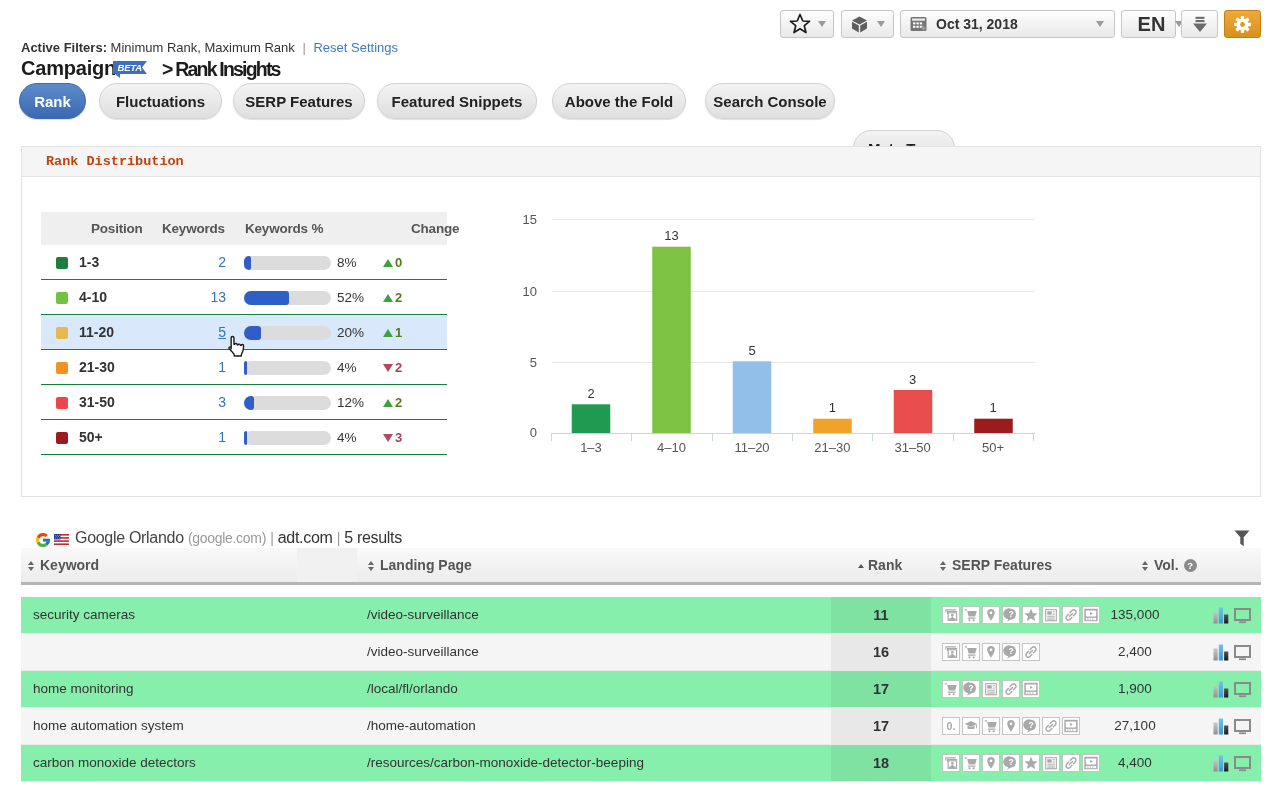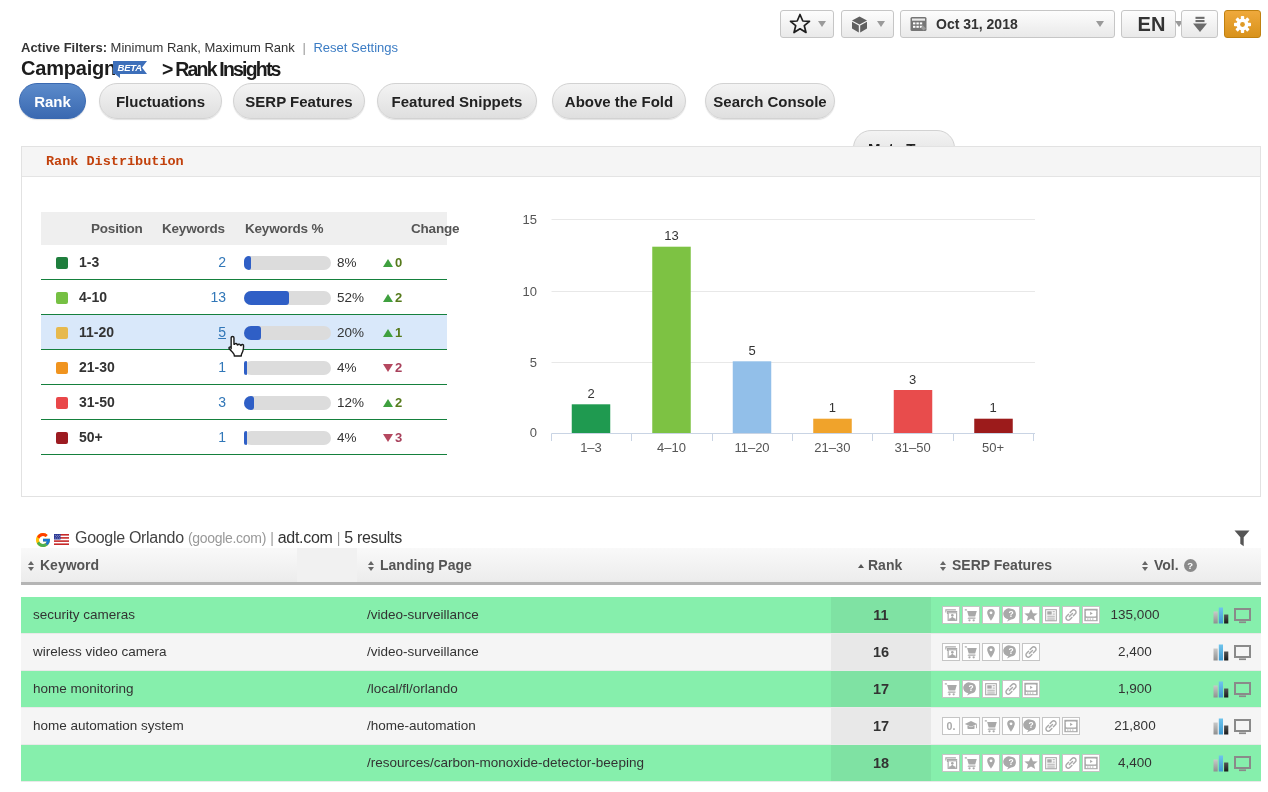--- a/index.html
+++ b/index.html
@@ -420,21 +420,20 @@
           <rect x="0.5" y="4.5" width="4.2" height="12" fill="url(#gb)"></rect>
           <rect x="5.8" y="0.5" width="4.2" height="16" fill="url(#bb)"></rect>
           <rect x="11.1" y="7.5" width="4.2" height="9" fill="url(#kb)"></rect>
         </svg><svg style="margin-left:4px;" width="17" height="16" viewBox="0 0 17 16">
           <rect x="1" y="1" width="15" height="11" fill="none" stroke="#8a8a8a" stroke-width="2"></rect>
           <rect x="5" y="13.4" width="7" height="1.7" fill="#8a8a8a"></rect>
         </svg></span>
   </div>
   <div class="trow alt" style="top:634px;">
     <div class="rankcol"></div>
-    <span class="kw">wireless video camera</span>
       <span class="lp">/video-surveillance</span>
     <span class="rank">16</span>
     <span class="serp">
         <span class="sicon">
           <svg width="18" height="18" viewBox="0 0 18 18">
             <g fill="none" stroke="#a9a9a9" stroke-width="1.2">
               <path d="M3.2 6.2 V3.2 H14.5" fill="none"></path>
               <path d="M5 8 V5 H16" fill="none"></path>
             </g>
             <rect x="5.8" y="6.5" width="9.5" height="8.5" fill="none" stroke="#a9a9a9" stroke-width="1.3"></rect>
@@ -638,21 +637,21 @@
             <polygon points="8,5.3 8,9.1 11,7.2" fill="#a9a9a9"></polygon>
             <rect x="3.2" y="12.2" width="11.6" height="2.6" fill="#fff"></rect>
             <g fill="#a9a9a9">
               <rect x="4.6" y="13" width="1.6" height="1.1"></rect>
               <rect x="7.4" y="13" width="1.6" height="1.1"></rect>
               <rect x="10.2" y="13" width="1.6" height="1.1"></rect>
             </g>
           </svg>
         </span>
       </span>
-    <span class="vol">21,800</span>
+    <span class="vol">27,100</span>
     <span class="acts"><svg width="17" height="17" viewBox="0 0 17 17">
           <defs>
             <linearGradient id="gb" x1="0" y1="0" x2="0" y2="1">
               <stop offset="0" stop-color="#c9c9c9"></stop>
               <stop offset="1" stop-color="#8f8f8f"></stop>
             </linearGradient>
             <linearGradient id="bb" x1="0" y1="0" x2="0" y2="1">
               <stop offset="0" stop-color="#6fc4ec"></stop>
               <stop offset="1" stop-color="#3e9ad2"></stop>
             </linearGradient>
@@ -664,20 +663,21 @@
           <rect x="0.5" y="4.5" width="4.2" height="12" fill="url(#gb)"></rect>
           <rect x="5.8" y="0.5" width="4.2" height="16" fill="url(#bb)"></rect>
           <rect x="11.1" y="7.5" width="4.2" height="9" fill="url(#kb)"></rect>
         </svg><svg style="margin-left:4px;" width="17" height="16" viewBox="0 0 17 16">
           <rect x="1" y="1" width="15" height="11" fill="none" stroke="#8a8a8a" stroke-width="2"></rect>
           <rect x="5" y="13.4" width="7" height="1.7" fill="#8a8a8a"></rect>
         </svg></span>
   </div>
   <div class="trow" style="top:745px;">
     <div class="rankcol"></div>
+    <span class="kw">carbon monoxide detectors</span>
       <span class="lp">/resources/carbon-monoxide-detector-beeping</span>
     <span class="rank">18</span>
     <span class="serp">
         <span class="sicon">
           <svg width="18" height="18" viewBox="0 0 18 18">
             <g fill="none" stroke="#a9a9a9" stroke-width="1.2">
               <path d="M3.2 6.2 V3.2 H14.5" fill="none"></path>
               <path d="M5 8 V5 H16" fill="none"></path>
             </g>
             <rect x="5.8" y="6.5" width="9.5" height="8.5" fill="none" stroke="#a9a9a9" stroke-width="1.3"></rect>

